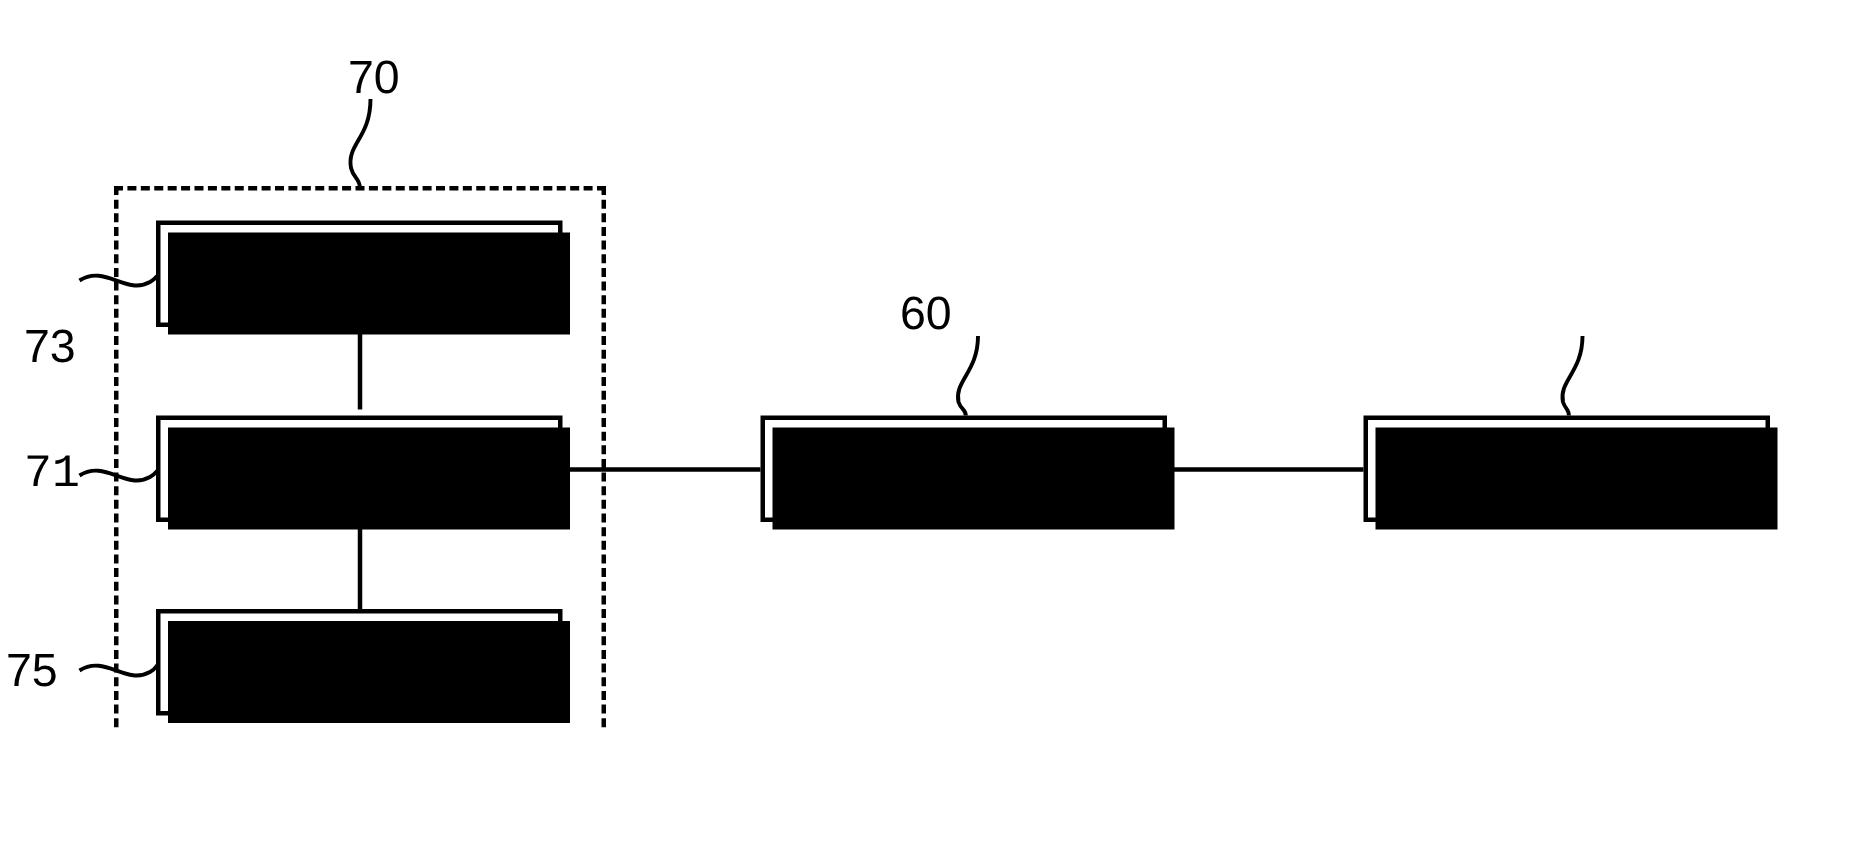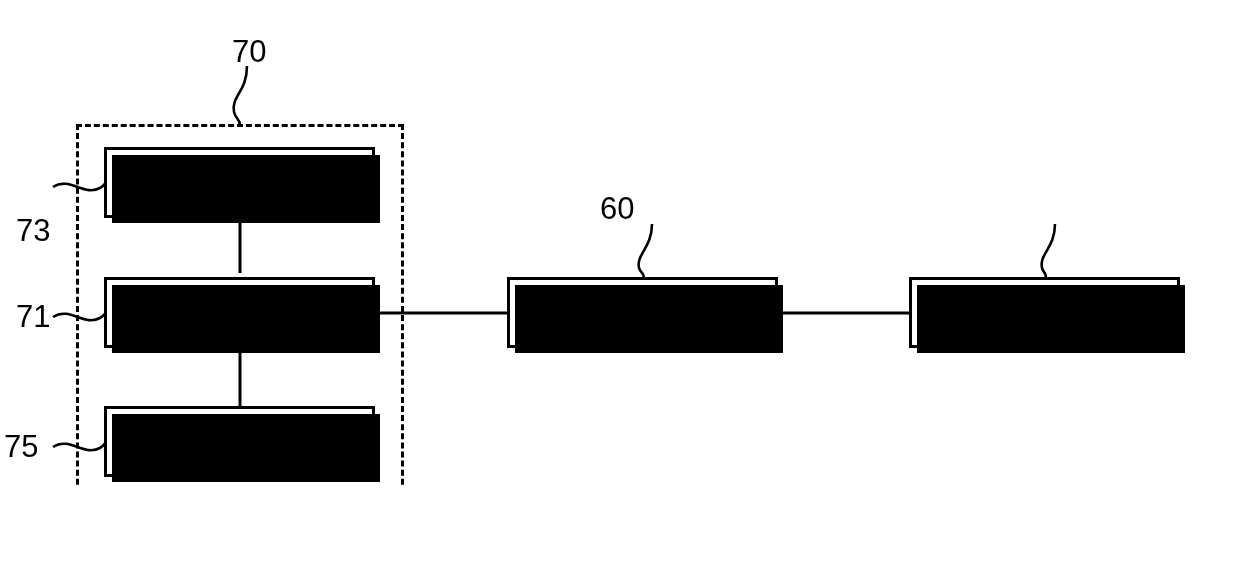--- a/index.html
+++ b/index.html
@@ -119,20 +119,20 @@
   </div>
 
   <div class="block" style="left:909px; top:277px; width:271px; height:71px;">
     <span class="block-label">패치</span>
   </div>
 
   <div class="ref-num" style="left:232px; top:36px;">70</div>
 
   <div class="ref-num" style="left:16px; top:171px;margin-top:44px;">73</div>
 
-  <div class="ref-num" style="left:16px; top:301px;">71</div>
+  <div class="ref-num" style="left:16px; top:301px;font-family:Liberation Mono, monospace;">71</div>
 
   <div class="ref-num" style="left:4px; top:431px;">75</div>
 
   <div class="ref-num" style="left:600px; top:193px;">60</div>
 
 
 </div>
 
 </body></html>

